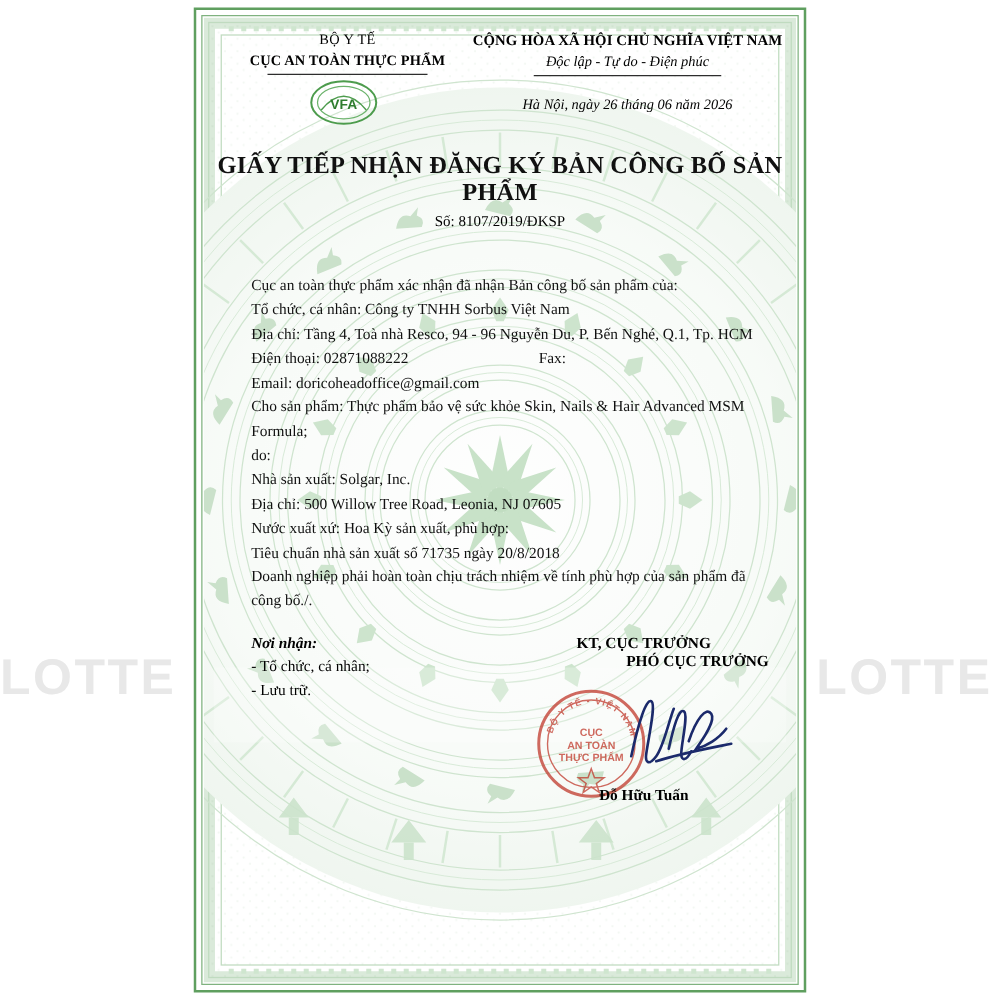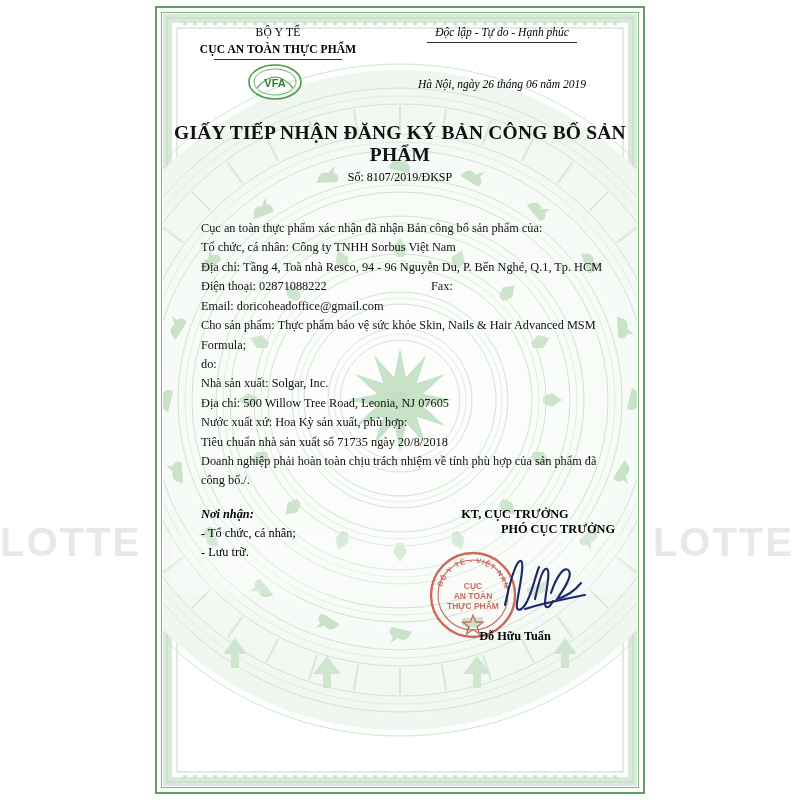--- a/index.html
+++ b/index.html
@@ -615,25 +615,26 @@
       <div class="logo">
         <svg width="56" height="40" viewBox="0 0 56 40">
           <ellipse cx="28" cy="20" rx="26" ry="17" fill="none" stroke="#4d9c4d" stroke-width="1.6"></ellipse>
           <ellipse cx="28" cy="20" rx="21" ry="13" fill="none" stroke="#6cb36c" stroke-width="1"></ellipse>
           <path d="M10,26 Q28,4 46,26" fill="none" stroke="#4d9c4d" stroke-width="1.2"></path>
           <text x="28" y="25" text-anchor="middle" font-family="Liberation Sans, sans-serif" font-size="11" font-weight="bold" fill="#2f7d2f">VFA</text>
         </svg>
       </div>
 
       <div class="hdr-right">
-        <div class="l2">Độc lập - Tự do - Hạnh phúc</div>
+        <div class="l1">CỘNG HÒA XÃ HỘI CHỦ NGHĨA VIỆT NAM</div>
+        <div class="l2">Độc lập - Tự do - Điện phúc</div>
         <div class="rule"></div>
       </div>
 
-      <div class="date-line">Hà Nội, ngày 26 tháng 06 năm 2019</div>
+      <div class="date-line">Hà Nội, ngày 26 tháng 06 năm 2026</div>
     </div>
 
     <div class="title-block">
       <div class="main-title">GIẤY TIẾP NHẬN ĐĂNG KÝ BẢN CÔNG BỐ SẢN PHẨM</div>
       <div class="doc-no">Số: 8107/2019/ĐKSP</div>
     </div>
 
     <div class="body-block">
       <div class="row wrap">Cục an toàn thực phẩm xác nhận đã nhận Bản công bố sản phẩm của:</div>
       <div class="row wrap">Tổ chức, cá nhân: Công ty TNHH Sorbus Việt Nam</div>

